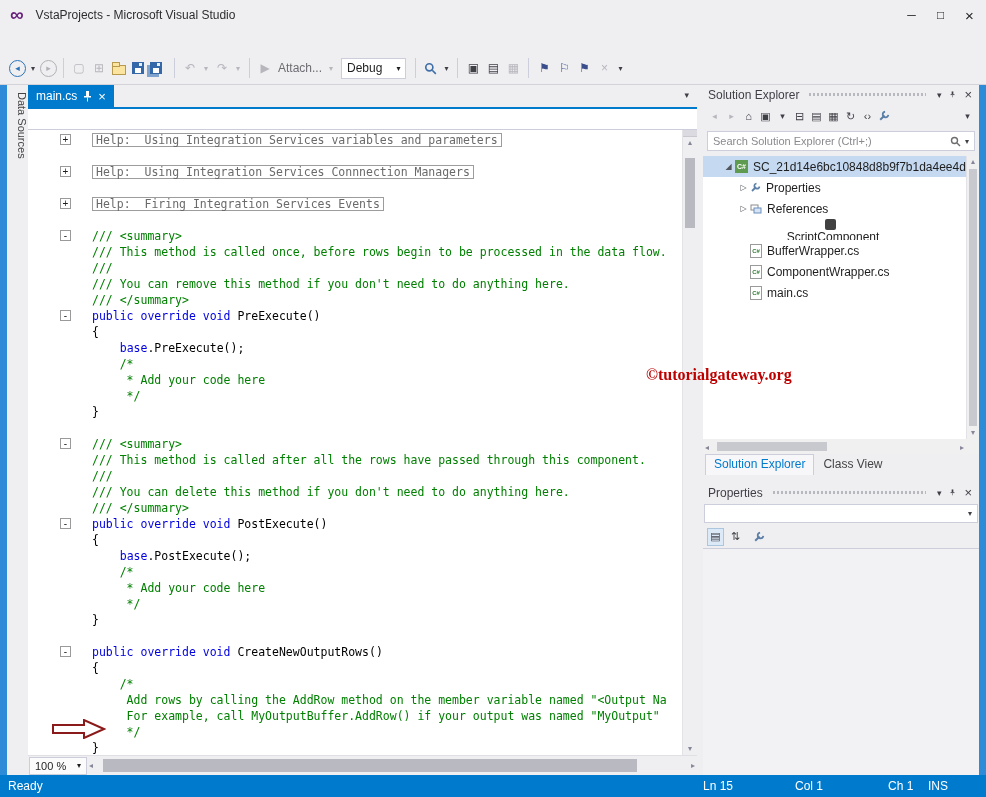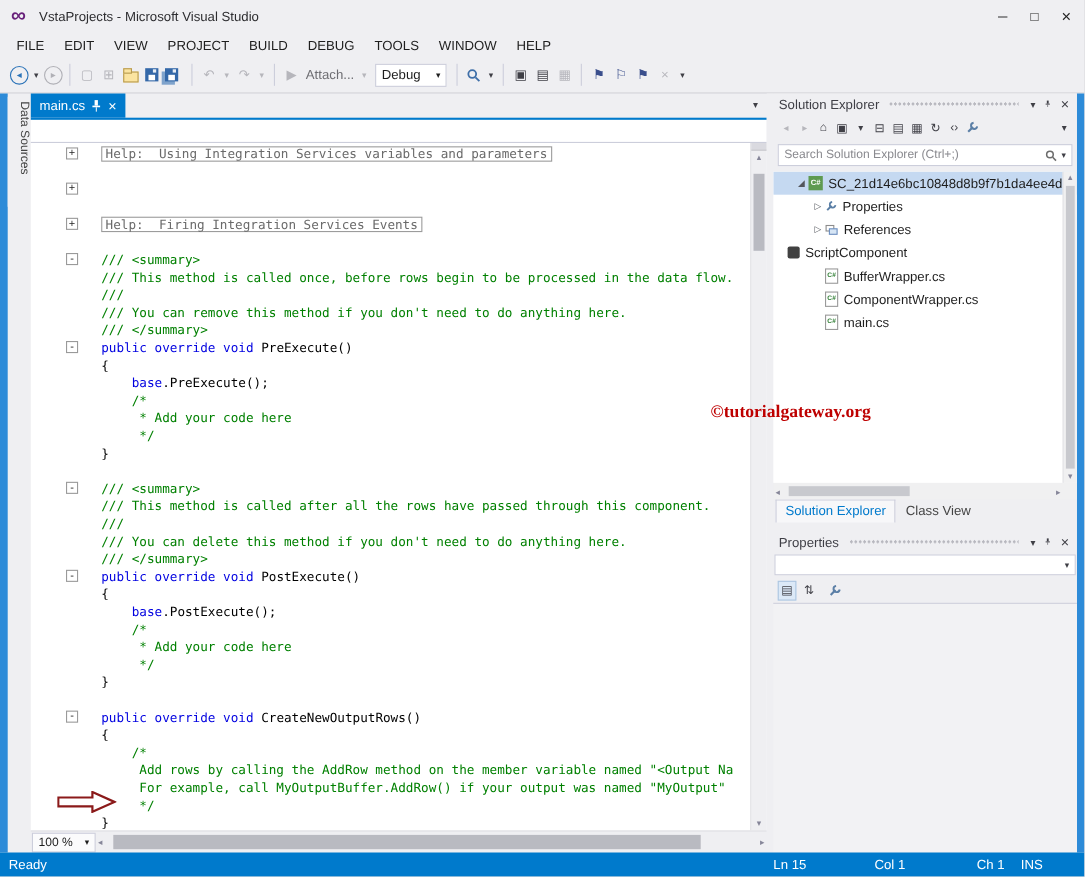--- a/index.html
+++ b/index.html
@@ -126,31 +126,20 @@
     <span class="vslogo">∞</span>
     <span class="wintitle">VstaProjects - Microsoft Visual Studio</span>
     <span class="tb-spacer"></span>
     <div class="winbtns">
       <span class="winbtn">─</span>
       <span class="winbtn">□</span>
       <span class="winbtn close">×</span>
     </div>
   </div>
 
-  <div class="menubar">
-      <span class="menu-item">FILE</span>
-      <span class="menu-item">EDIT</span>
-      <span class="menu-item">VIEW</span>
-      <span class="menu-item">PROJECT</span>
-      <span class="menu-item">BUILD</span>
-      <span class="menu-item">DEBUG</span>
-      <span class="menu-item">TOOLS</span>
-      <span class="menu-item">WINDOW</span>
-      <span class="menu-item">HELP</span>
-    </div>
 
   <div class="toolbar">
     <span class="circ">◂</span>
     <span class="ticon tiny">▾</span>
     <span class="circ dis">▸</span>
     <span class="tsep"></span>
     <span class="ticon dis">▢</span>
     <span class="ticon dis">⊞</span>
     <span class="folder"></span>
     <span class="floppy"></span>
@@ -213,21 +202,21 @@
       <div class="nav-dd right">
         <span class="method-glyph"></span>
         <span>PreExecute()</span>
         <span class="dd-arrow">▾</span>
       </div>
     </div>
     <div class="codewrap">
       <div class="code-content">
           <div class="code-line"><span class="fold">+</span><span class="sg-box">Help:  Using Integration Services variables and parameters</span></div>
           <div class="code-line"></div>
-          <div class="code-line"><span class="fold">+</span></div>
+          <div class="code-line"><span class="fold">+</span><span class="sg-box">Help:  Using Integration Services Connnection Managers</span></div>
           <div class="code-line"></div>
           <div class="code-line"><span class="fold">+</span><span class="sg-box">Help:  Firing Integration Services Events</span></div>
           <div class="code-line"></div>
           <div class="code-line"><span class="fold">-</span><span class="sg-c">/// &lt;summary&gt;</span></div>
           <div class="code-line"><span class="sg-c">/// This method is called once, before rows begin to be processed in the data flow.</span></div>
           <div class="code-line"><span class="sg-c">///</span></div>
           <div class="code-line"><span class="sg-c">/// You can remove this method if you don't need to do anything here.</span></div>
           <div class="code-line"><span class="sg-c">/// &lt;/summary&gt;</span></div>
           <div class="code-line"><span class="fold">-</span><span class="sg-k">public override void</span><span class="sg-t"> PreExecute()</span></div>
           <div class="code-line"><span class="sg-t">{</span></div>
@@ -339,21 +328,21 @@
         <div class="tree-row" style="padding-left: 34px;">
           <span class="tw">▷</span>
           <span class="tree-ic ic-references">
             <svg width="12" height="12" viewBox="0 0 12 12">
               <rect x="1" y="2" width="7" height="5" fill="none" stroke="#8C8C8C"></rect>
               <rect x="4" y="5" width="7" height="5" fill="#D6E5F5" stroke="#6C8EBF"></rect>
             </svg>
           </span>
           <span class="tree-label">References</span>
         </div>
-        <div class="tree-row" style="">
+        <div class="tree-row" style=" flex-direction: column;">
           <span class="tw"></span>
           <span class="tree-ic ic-component"></span>
           <span class="tree-label">ScriptComponent</span>
         </div>
         <div class="tree-row" style="padding-left: 34px;">
           <span class="tw"></span>
           <span class="tree-ic ic-cs">C#</span>
           <span class="tree-label">BufferWrapper.cs</span>
         </div>
         <div class="tree-row" style="padding-left: 34px;">

